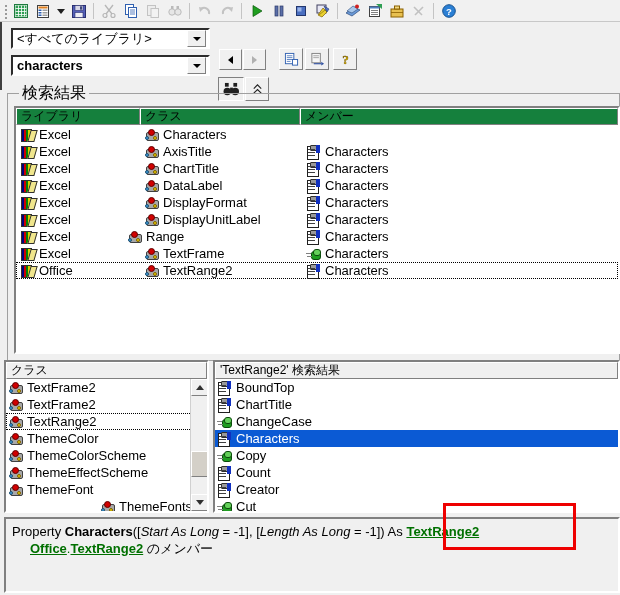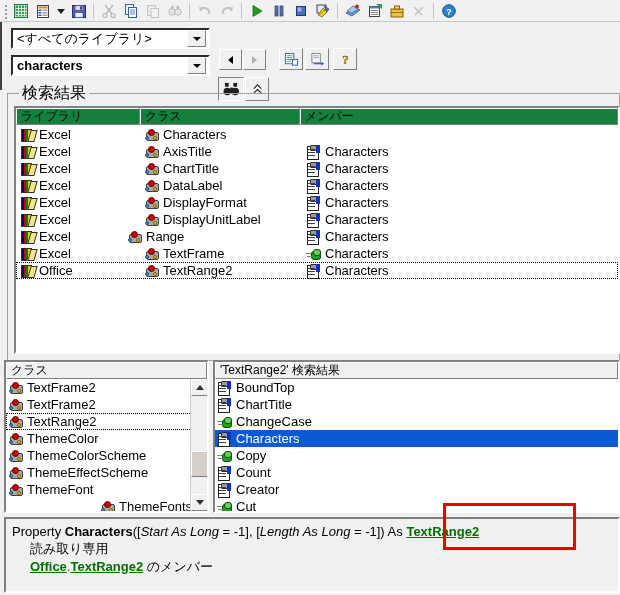--- a/index.html
+++ b/index.html
@@ -825,19 +825,18 @@
       </div>
   </div>
 
   <div class="detailpane">
     <div class="dline1">
       <span>Property</span>
       <span class="bold">Characters</span><span>([</span><span class="ital">Start As Long</span><span> = -1</span><span>], [</span><span class="ital">Length As Long</span><span> = -1</span><span>])</span>
       <span>As</span>
       <a href="#" class="grn">TextRange2</a>
     </div>
-    <div class="dline2">読み取り専用</div>
     <div class="dline3"><a href="#" class="grn">Office</a><span class="grnplain">.</span><a href="#" class="grn">TextRange2</a><span> のメンバー</span></div>
   </div>
 
   <div class="redbox"></div>
 
 </div>
 
 </body></html>

